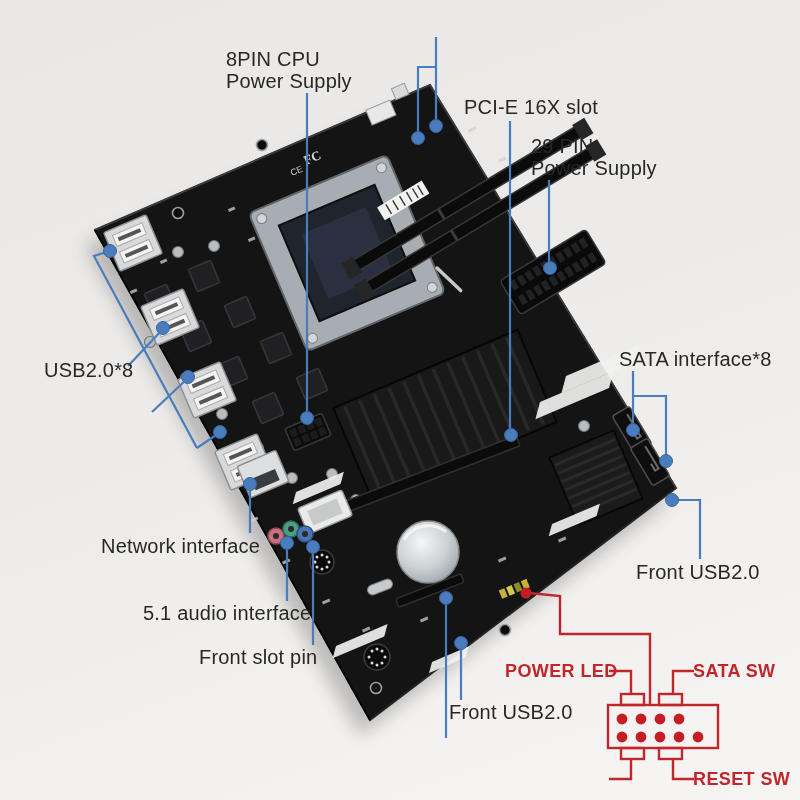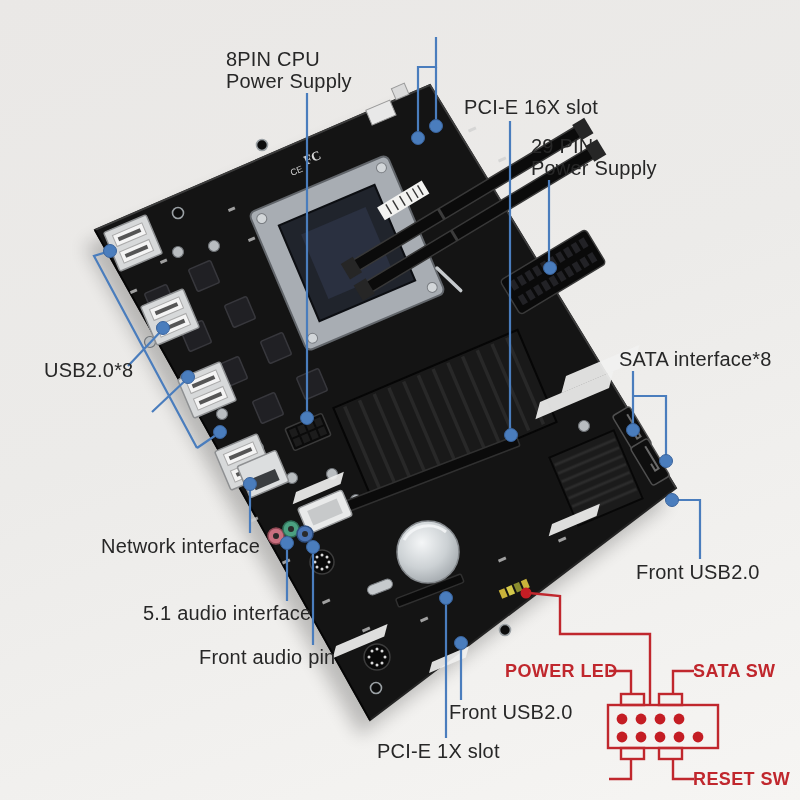--- a/index.html
+++ b/index.html
@@ -394,27 +394,26 @@
 </div>
 
 <div class="label" style="left:619px;top:348px">SATA interface*8</div>
 
 <div class="label" style="left:44px;top:359px">USB2.0*8</div>
 
 <div class="label" style="left:101px;top:535px">Network interface</div>
 
 <div class="label" style="left:143px;top:602px">5.1 audio interface</div>
 
-<div class="label" style="left:199px;top:646px">Front audio pin</div>
+<div class="label" style="left:199px;top:646px">Front slot pin</div>
 
 <div class="label" style="left:636px;top:561px">Front USB2.0</div>
 
 <div class="label" style="left:449px;top:701px">Front USB2.0</div>
 
-<div class="label" style="left:377px;top:740px">PCI-E 1X slot</div>
 
 <div class="red-label right-align" style="left:505px;top:661px;width:102px">POWER LED</div>
 
 <div class="red-label" style="left:693px;top:661px">SATA SW</div>
 
 <div class="red-label right-align" style="left:505px;top:806px;width:102px">HDD LED</div>
 
 <div class="red-label" style="left:693px;top:769px">RESET SW</div>
 
 </div>

